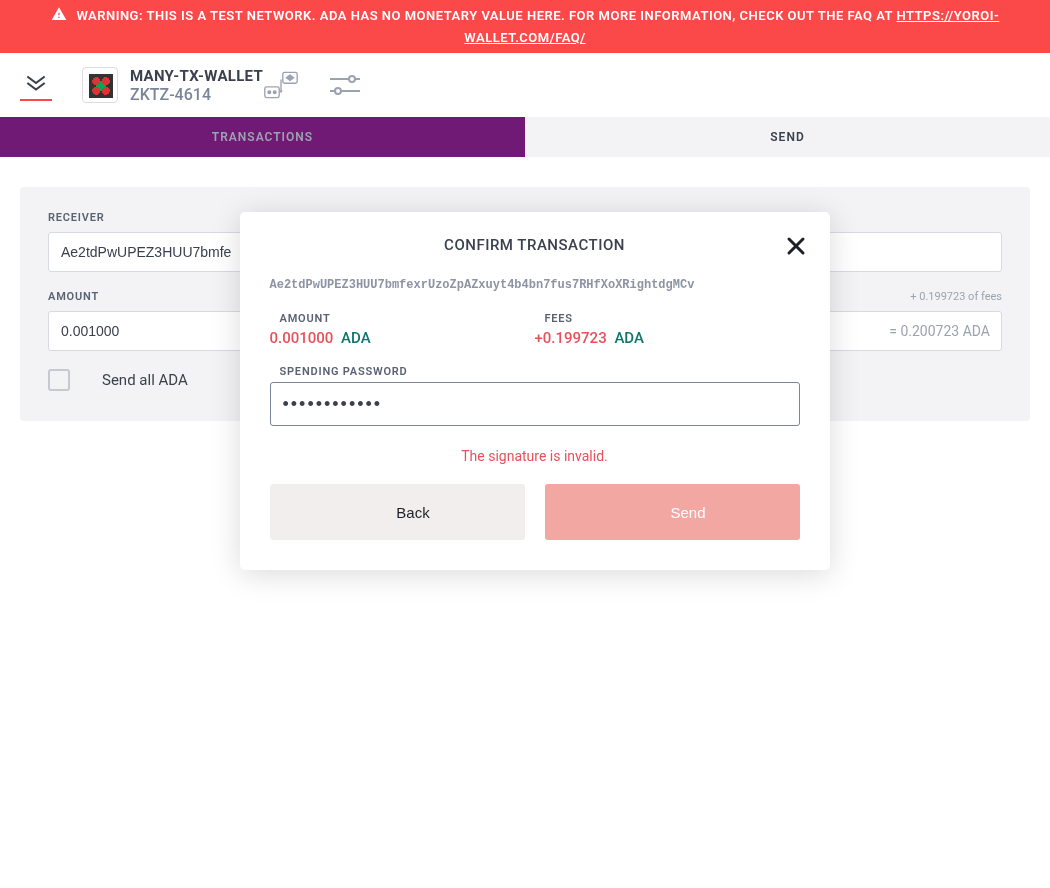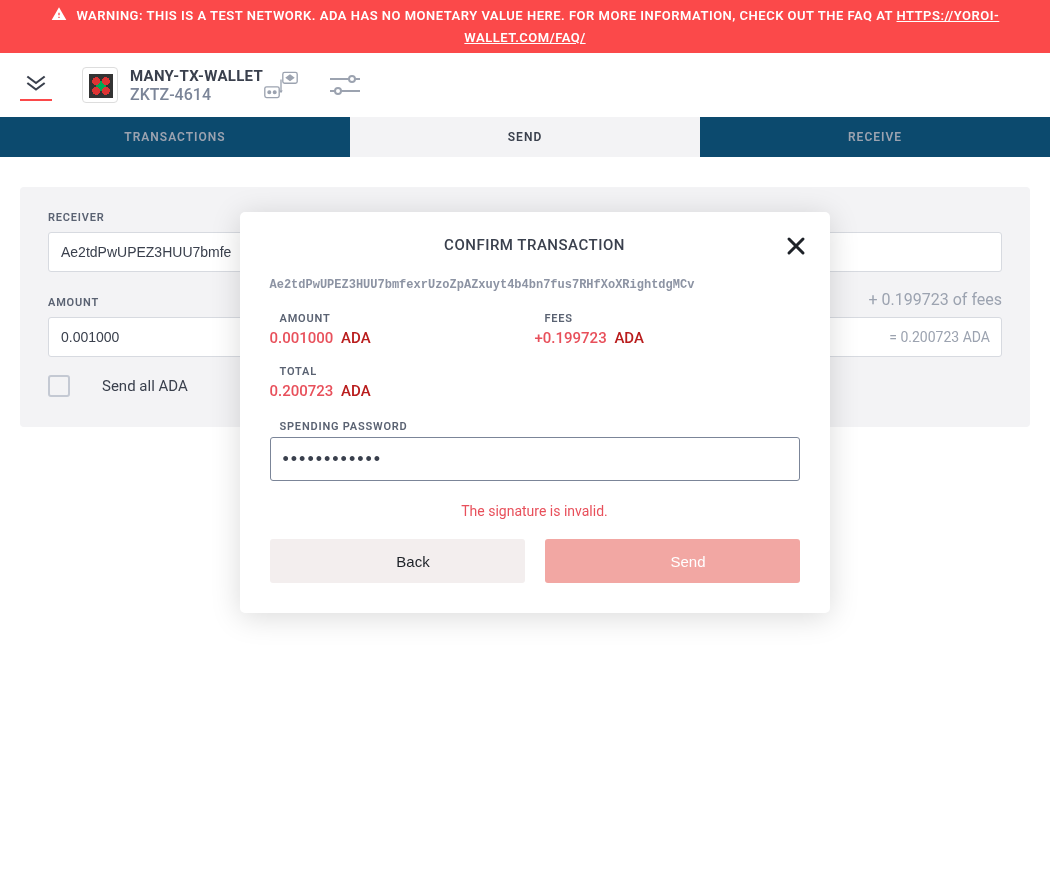--- a/index.html
+++ b/index.html
@@ -122,21 +122,21 @@
     .tab {
       flex: 1;
       display: flex;
       align-items: center;
       justify-content: center;
       font-size: 12px;
       font-weight: 600;
       letter-spacing: 1px;
       color: #9ca3b0;
       cursor: pointer;
-      background: #0c4a6e;
+      background: #701a75;
     }
     .tab.active {
       background: #f3f3f5;
       color: #3a404d;
     }
     .content {
       padding: 30px 20px;
     }
     .form-panel {
       background: #f3f3f5;
@@ -161,21 +161,21 @@
       color: #3a404d;
       margin-bottom: 18px;
     }
     .amount-row {
       display: flex;
       justify-content: space-between;
       align-items: flex-end;
       margin-bottom: 8px;
     }
     .fees-hint {
-      font-size: 16px;
+      font-size: 11px;
       color: #9ca3b0;
     }
     .amount-input-wrap {
       position: relative;
     }
     .amount-input {
       width: 100%;
       height: 40px;
       background: #ffffff;
       border: 1px solid #d7dae0;
@@ -275,21 +275,21 @@
       flex: 1;
     }
     .modal-value {
       font-size: 15px;
       font-weight: 500;
     }
     .value-red {
       color: #e8505b;
     }
     .value-grey {
-      color: #b91c1c;
+      color: #0f766e;
       margin-left: 4px;
     }
     .modal-password {
       width: 100%;
       height: 44px;
       border: 1px solid #7b8598;
       border-radius: 3px;
       padding: 0 12px;
       font-size: 18px;
       letter-spacing: 2px;
@@ -301,21 +301,21 @@
       font-size: 14px;
       color: #e8505b;
       margin-bottom: 20px;
     }
     .modal-buttons {
       display: flex;
       gap: 20px;
     }
     .btn {
       flex: 1;
-      height: 44px;
+      height: 56px;
       border: none;
       border-radius: 3px;
       font-size: 15px;
       font-weight: 400;
       cursor: pointer;
       padding-left: 32px;
     }
     .btn-back {
       background: #f3eeee;
       color: #1e2228;
@@ -371,21 +371,20 @@
         <line x1="0" y1="17" x2="30" y2="17"></line>
         <circle cx="8" cy="17" r="3" fill="#ffffff"></circle>
       </svg>
     </div>
   </div>
 </div>
 
 <div class="tabs">
   <div class="tab">TRANSACTIONS</div>
   <div class="tab active">SEND</div>
-  <div class="tab">RECEIVE</div>
 </div>
 
 <div class="content">
   <div class="form-panel">
     <div class="field-label">RECEIVER</div>
     <input class="field-input" value="Ae2tdPwUPEZ3HUU7bmfe" style="">
 
     <div class="amount-row">
       <div class="field-label" style="margin-bottom:0">AMOUNT</div>
       <div class="fees-hint">+ 0.199723 of fees</div>
@@ -423,27 +422,20 @@
       </div>
       <div class="modal-col">
         <div class="modal-label">FEES</div>
         <div class="modal-value">
           <span class="value-red">+0.199723</span>
           <span class="value-grey">ADA</span>
         </div>
       </div>
     </div>
 
-    <div style="margin-bottom:20px">
-      <div class="modal-label">TOTAL</div>
-      <div class="modal-value">
-        <span class="value-red">0.200723</span>
-        <span class="value-grey">ADA</span>
-      </div>
-    </div>
 
     <div class="modal-label">SPENDING PASSWORD</div>
     <input class="modal-password" type="text" value="••••••••••••" style="">
 
     <div class="modal-error">The signature is invalid.</div>
 
     <div class="modal-buttons">
       <button class="btn btn-back">Back</button>
       <button class="btn btn-send">Send</button>
     </div>

